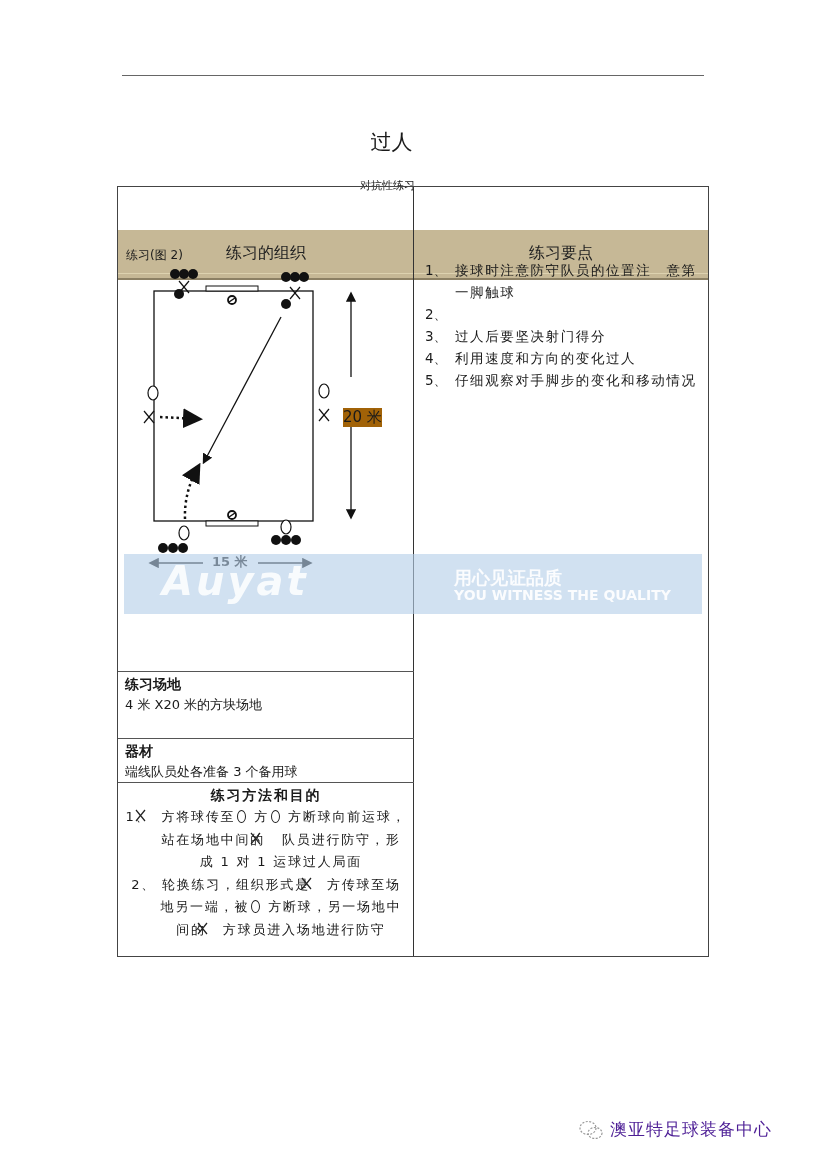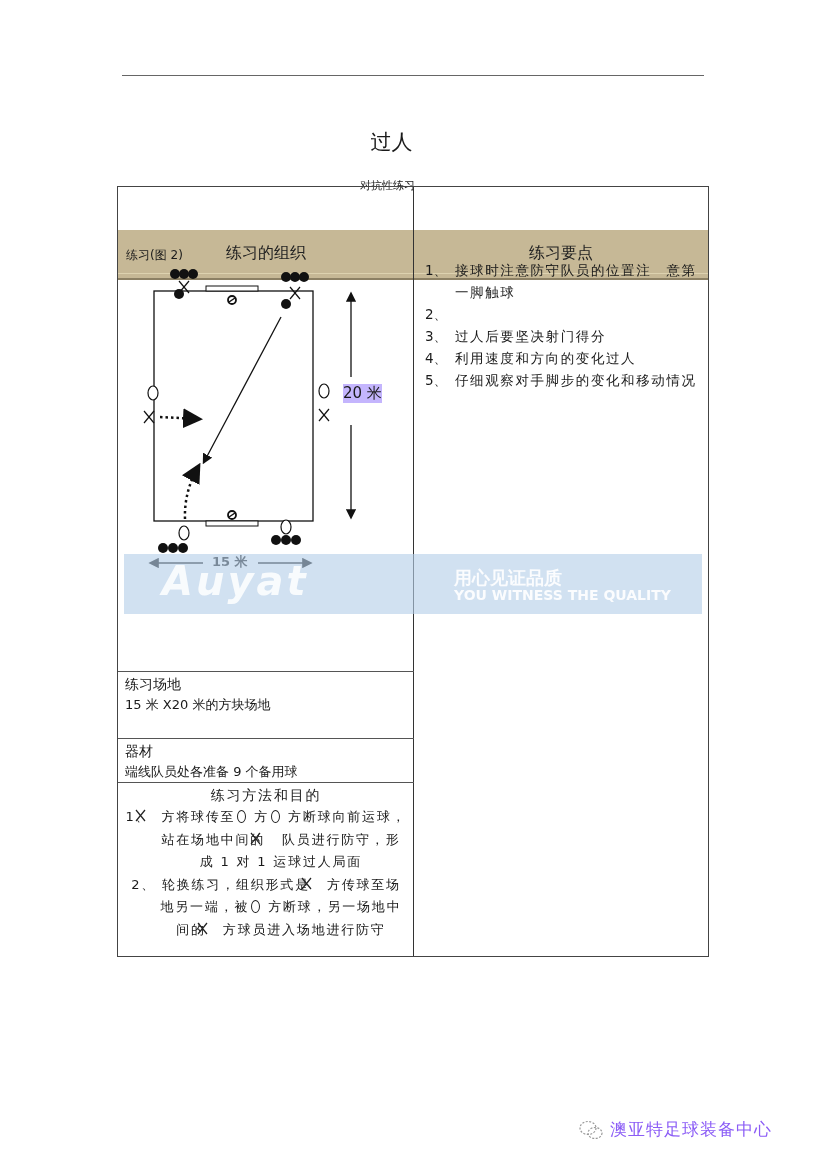--- a/index.html
+++ b/index.html
@@ -15,30 +15,30 @@
   .hcell.left { left: 0; width: 296px; }
   .hcell.right { left: 296px; width: 294px; }
   .vdiv { position: absolute; left: 295px; top: 0; width: 0; height: 100%; border-left: 1px solid #333; }
   .diagram { position: absolute; left: 0; top: 50px; width: 296px; height: 434px; }
   .diagram-label { position: absolute; left: 8px; top: 10px; font-size: 12px; }
   .points { position: absolute; left: 304px; top: 72px; width: 285px; font-size: 13.5px; line-height: 22px; }
   .pt { display: flex; }
   .pt .n { width: 30px; flex: none; padding-left: 3px; }
   .pt .t { flex: 1; letter-spacing: 1.6px; }
   .row { position: absolute; left: 0; width: 296px; border-top: 1px solid #555; box-sizing: border-box; padding: 2px 7px; font-size: 13px; line-height: 20px; }
-  .row b { font-weight: normal; font-size: 14px; }
+  .row b { font-weight: bold; font-size: 14px; }
   .method { font-size: 13px; line-height: 22.5px; letter-spacing: 1.8px; }
   .method .hang { padding-left: 30px; text-indent: -30px; }
   .sym-x { display: inline-block; width: 11px; height: 13px; position: relative; vertical-align: -1px; }
   .sym-o { display: inline-block; width: 9px; height: 13px; border: 1.2px solid #222; border-radius: 50%; box-sizing: border-box; vertical-align: -2px; margin: 0 2px; }
   .watermark { position: absolute; left: 124px; top: 554px; width: 578px; height: 60px; background: rgba(180, 206, 232, 0.62); }
   .wm-brand { position: absolute; left: 38px; top: 4px; font-family: "DejaVu Sans", sans-serif; font-size: 40px; font-weight: bold; color: rgba(255,255,255,0.85); letter-spacing: 3px; font-style: italic; }
   .wm-cn { position: absolute; left: 330px; top: 12px; font-size: 18px; color: rgba(255,255,255,0.9); font-weight: bold; }
   .wm-en { position: absolute; left: 330px; top: 33px; font-size: 14px; color: rgba(255,255,255,0.9); font-weight: bold; }
-  .footer-logo { position: absolute; left: 578px; top: 1118px; display: flex; align-items: center; color: #8b5cf6; font-size: 17px; letter-spacing: 1px; }
+  .footer-logo { position: absolute; left: 578px; top: 1118px; display: flex; align-items: center; color: #4c1d95; font-size: 17px; letter-spacing: 1px; }
 </style>
 </head>
 <body>
 
 <div class="top-rule"></div>
 <div class="title">过人</div>
 <div class="subtitle">对抗性练习</div>
 
 <div class="table">
   <div class="header">
@@ -102,21 +102,21 @@
       <circle cx="158" cy="303" r="5" fill="#111"></circle>
         <circle cx="168" cy="303" r="5" fill="#111"></circle>
         <circle cx="178" cy="303" r="5" fill="#111"></circle>
 
       <line x1="233" y1="140" x2="233" y2="57" stroke="#111" stroke-width="1.3" marker-end="url(#ah)"></line>
       <line x1="233" y1="188" x2="233" y2="280" stroke="#111" stroke-width="1.3" marker-end="url(#ah)"></line>
 
       <line x1="85" y1="326" x2="33" y2="326" stroke="#111" stroke-width="1.3" marker-end="url(#ah)"></line>
       <line x1="140" y1="326" x2="192" y2="326" stroke="#111" stroke-width="1.3" marker-end="url(#ah)"></line>
     </svg>
-    <div style="position:absolute;left:225px;top:147px;font-size:15px;background:#c4b5fd;text-align:center;">20 米</div>
+    <div style="position:absolute;left:225px;top:171px;font-size:15px;background:#a16207;text-align:center;">20 米</div>
     <div style="position:absolute;left:94px;top:316px;font-size:13px;font-weight:bold;">15 米</div>
   </div>
 
   <div class="points">
     <div class="pt">
         <span class="n">1、</span>
         <span class="t">接球时注意防守队员的位置注　意第一脚触球</span>
       </div>
     <div class="pt">
         <span class="n">2、</span>
@@ -130,25 +130,25 @@
         <span class="t">利用速度和方向的变化过人</span>
       </div>
     <div class="pt">
         <span class="n">5、</span>
         <span class="t">仔细观察对手脚步的变化和移动情况</span>
       </div>
   </div>
 
   <div class="row" style="top:484px;height:44px;">
     <div><b>练习场地</b></div>
-    <div>15 米 X20 米的方块场地</div>
+    <div>4 米 X20 米的方块场地</div>
   </div>
   <div class="row" style="top:551px;height:44px;">
     <div><b>器材</b></div>
-    <div>端线队员处各准备 9 个备用球</div>
+    <div>端线队员处各准备 3 个备用球</div>
   </div>
   <div class="row method" style="top:595px;height:144px;text-align:center;">
     <div style="line-height:20px;"><b>练习方法和目的</b></div>
     <div class="hang">
       <span>1、</span><span class="sym-x"><svg width="11" height="13">
             <line x1="1" y1="1" x2="10" y2="12" stroke="#222" stroke-width="1.2"></line>
             <line x1="10" y1="1" x2="1" y2="12" stroke="#222" stroke-width="1.2"></line>
           </svg></span><span>方将球传至</span><span class="sym-o"></span>&nbsp;<span>方</span><span class="sym-o"></span>&nbsp;<span>方断球向前运球，站在场地中间的</span><span class="sym-x"><svg width="11" height="13">
             <line x1="1" y1="1" x2="10" y2="12" stroke="#222" stroke-width="1.2"></line>
             <line x1="10" y1="1" x2="1" y2="12" stroke="#222" stroke-width="1.2"></line>

